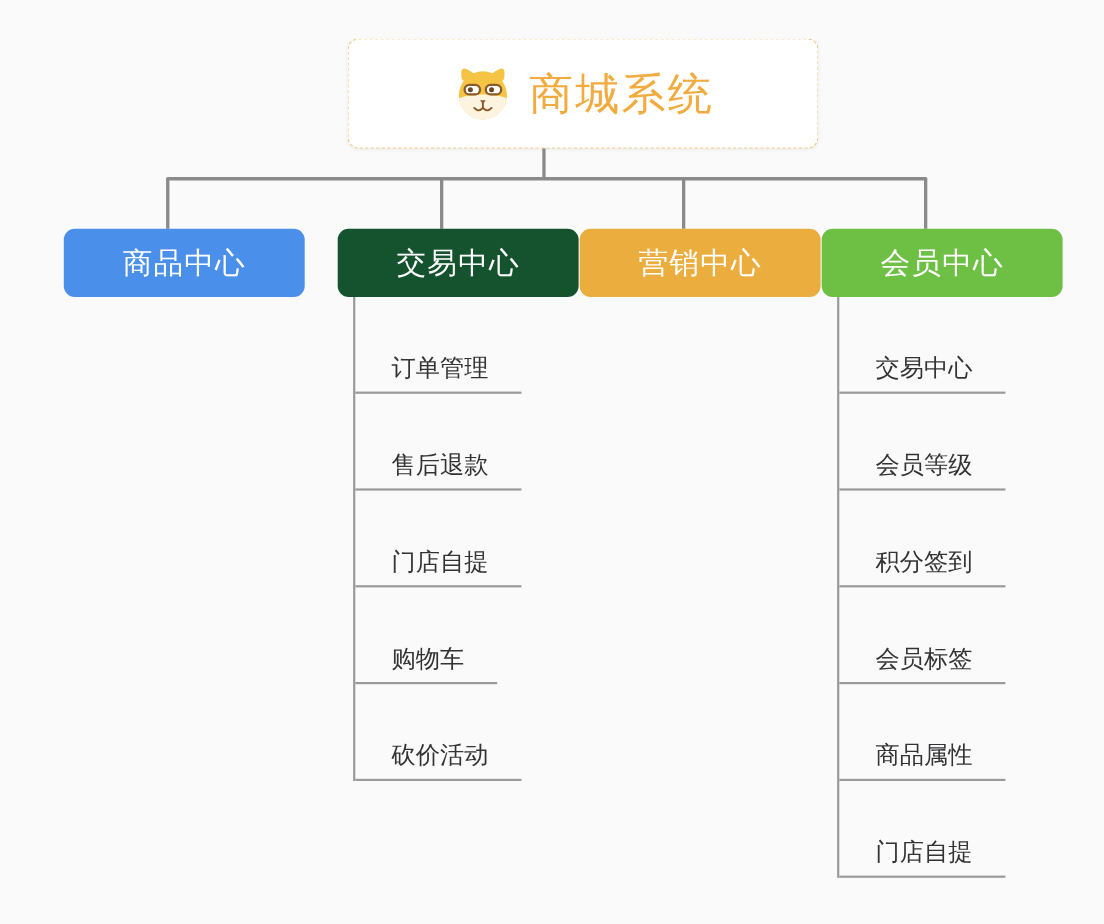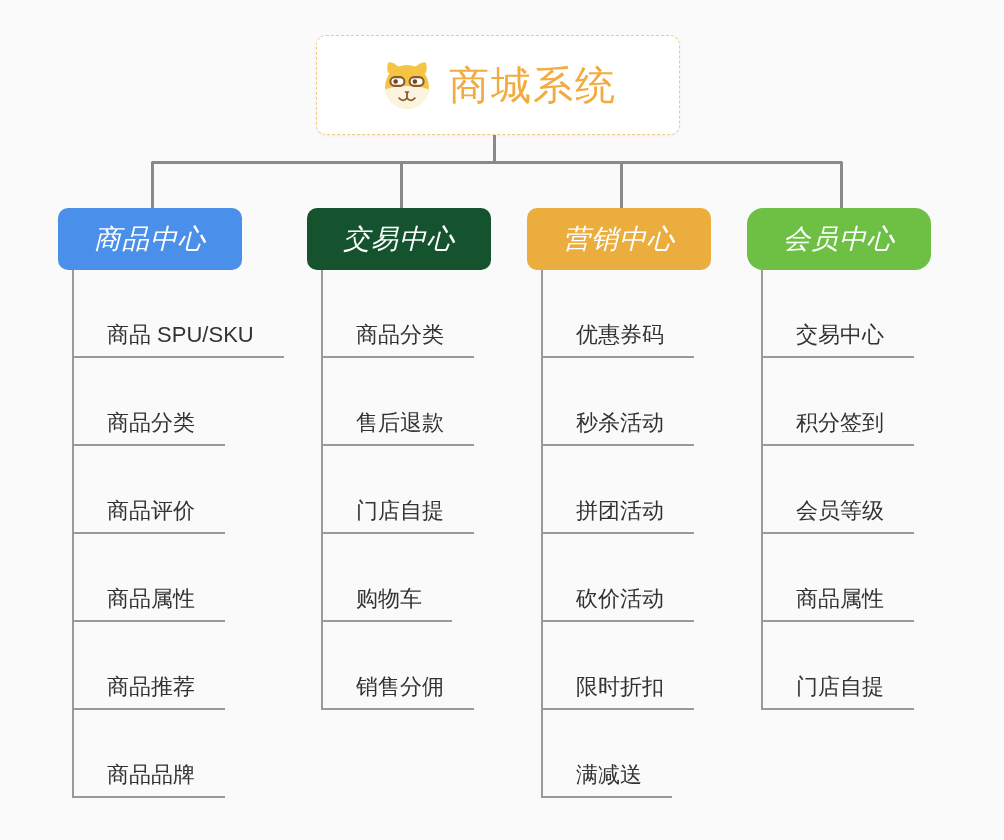--- a/index.html
+++ b/index.html
@@ -5,21 +5,21 @@
   * { margin: 0; padding: 0; box-sizing: border-box; }
   html, body { background: #fafafa; }
   body {
     font-family: "Liberation Sans", "DejaVu Sans", sans-serif;
     width: 1004px; height: 840px; position: relative; overflow: hidden;
   }
   .canvas { position: absolute; inset: 0; width: 1004px; height: 840px; }
 
   
   .root-node {
-    position: absolute; left: 316px; top: 35px; width: 364px; height: 100px;
+    position: absolute; left: 316px; top: 35px; width: 428px; height: 100px;
     background: #ffffff;
     border: 1px dashed #f6c87d;
     border-radius: 10px;
     display: flex; align-items: center; justify-content: center; gap: 14px;
     box-shadow: 0 1px 3px rgba(0,0,0,0.05);
   }
   .root-title {
     font-size: 40px; color: #f2ab3e; letter-spacing: 2px; font-weight: 400;
     white-space: nowrap;
   }
@@ -36,25 +36,24 @@
   .conn.drop-4 { left: 840px; }
 
   
   .branch { position: absolute; top: 208px; }
   .branch-1 { left: 58px; }
   .branch-2 { left: 307px; }
   .branch-3 { left: 527px; }
   .branch-4 { left: 747px; }
 
   .branch-header {
-    width: 184px; height: 62px; border-radius: 10px;
+    width: 219px; height: 62px; border-radius: 10px;
     display: flex; align-items: center; justify-content: center;
     color: #ffffff; font-size: 27px; letter-spacing: 1px; font-weight: 400;
     white-space: nowrap;
-    font-style: italic;
   }
 
   .branch-items {
     list-style: none;
     margin-left: 14px;
     border-left: 2px solid #9a9a9a;
     width: max-content;
   }
   .branch-items li {
     height: 88px;
@@ -103,57 +102,42 @@
 
   <div class="conn stub" style="background: rgb(138, 138, 138);"></div>
   <div class="conn hbar" style="background: rgb(138, 138, 138);"></div>
   <div class="conn drop drop-1" style="background: rgb(138, 138, 138);"></div>
   <div class="conn drop drop-2" style="background: rgb(138, 138, 138);"></div>
   <div class="conn drop drop-3" style="background: rgb(138, 138, 138);"></div>
   <div class="conn drop drop-4" style="background: rgb(138, 138, 138);"></div>
 
   <div class="branch branch-1">
     <div class="branch-header" style="background: rgb(74, 143, 233);">商品中心</div>
-    <ul class="branch-items">
-      <li>商品 SPU/SKU</li>
-      <li>商品分类</li>
-      <li>商品评价</li>
-      <li>商品属性</li>
-      <li>商品推荐</li>
-      <li>商品品牌</li>
-    </ul>
   </div>
 
   <div class="branch branch-2">
     <div class="branch-header" style="background: #14532d;">交易中心</div>
     <ul class="branch-items">
-      <li>商品分类</li>
+      <li>订单管理</li>
       <li>售后退款</li>
       <li>门店自提</li>
       <li>购物车</li>
-      <li>销售分佣</li>
+      <li>砍价活动</li>
     </ul>
   </div>
 
   <div class="branch branch-3">
     <div class="branch-header" style="background: rgb(235, 173, 61);">营销中心</div>
-    <ul class="branch-items">
-      <li>优惠券码</li>
-      <li>秒杀活动</li>
-      <li>拼团活动</li>
-      <li>砍价活动</li>
-      <li>限时折扣</li>
-      <li>满减送</li>
-    </ul>
   </div>
 
   <div class="branch branch-4">
-    <div class="branch-header" style="background: rgb(109, 192, 68); border-radius: 16px;">会员中心</div>
+    <div class="branch-header" style="background: rgb(109, 192, 68);">会员中心</div>
     <ul class="branch-items">
       <li>交易中心</li>
+      <li>会员等级</li>
       <li>积分签到</li>
-      <li>会员等级</li>
+      <li>会员标签</li>
       <li>商品属性</li>
       <li>门店自提</li>
     </ul>
   </div>
 
 </div>
 
 </body></html>

